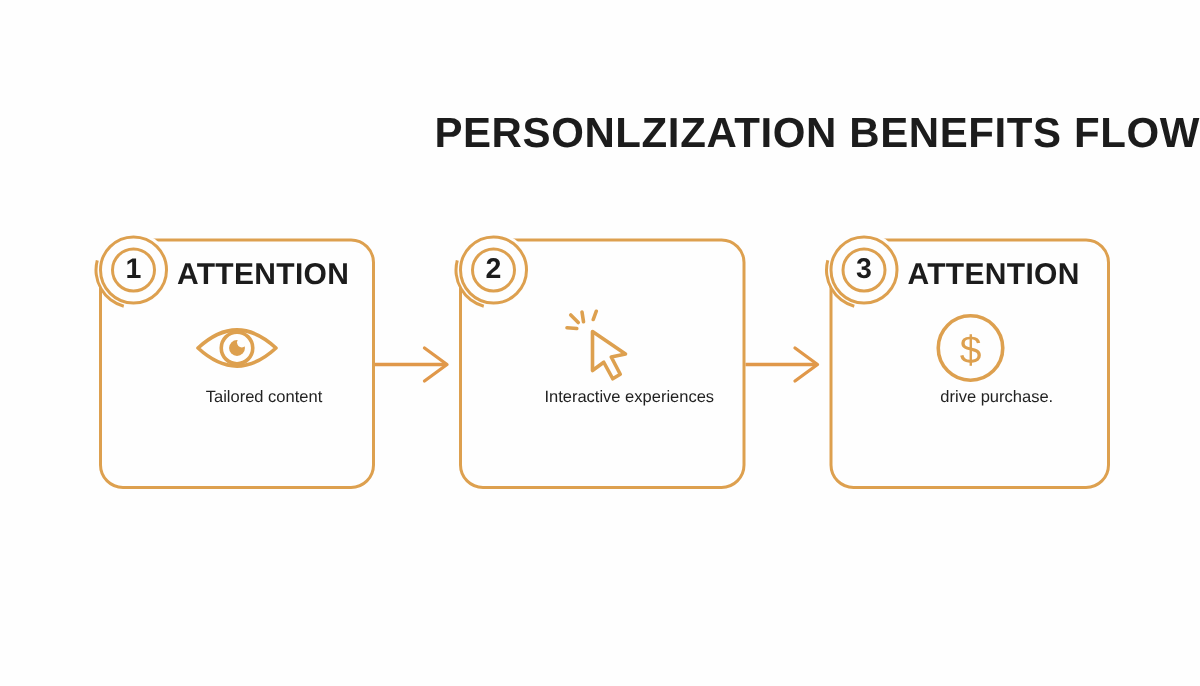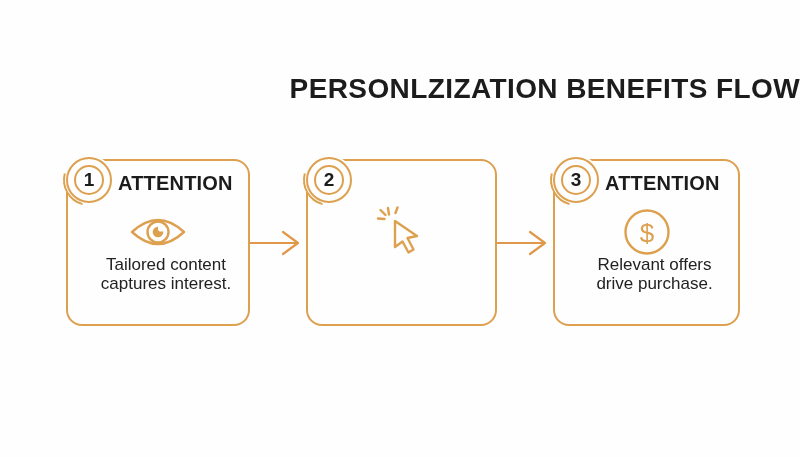--- a/index.html
+++ b/index.html
@@ -61,23 +61,23 @@
     font-size:20px;font-weight:700;letter-spacing:.2px;
     color:var(--heading,#1c1c1c);
     white-space:nowrap;
   }
   .icon-wrap{
     position:absolute;left:0;top:44px;width:100%;height:54px;
     display:flex;align-items:center;justify-content:center;
     color:var(--accent,#DDA04F);
   }
   .card-text{
-    position:absolute;left:8px;top:95px;width:100%;
+    position:absolute;left:18px;top:95px;width:100%;
     text-align:center;
-    font-size:17px;line-height:18.5px;
+    font-size:11px;line-height:18.5px;
     color:var(--body,#222222);
   }
   .arrow{
     position:absolute;top:230px;width:56px;height:26px;
     color:var(--arrowc,#E0984A);
   }
   .arrow1{left:250px;}
   .arrow2{left:497px;}
   svg{display:block;}
   .dollar-glyph{
@@ -103,21 +103,20 @@
     <div class="icon-wrap">
       <svg width="56" height="38" viewBox="0 0 56 38" fill="none" stroke="currentColor" stroke-width="2.4" stroke-linecap="round" stroke-linejoin="round">
         <path d="M2 19 Q28 -5 54 19 Q28 43 2 19 Z"></path>
         <circle cx="28" cy="19" r="10.5"></circle>
         <circle cx="28" cy="19" r="5.3" fill="currentColor" stroke="none"></circle>
         <circle cx="31.2" cy="15.4" r="3.2" fill="#fefefe" stroke="none"></circle>
       </svg>
     </div>
     <div class="card-text">
       <div>Tailored content</div>
-      <div>captures interest.</div>
     </div>
   </div>
 
   <div class="arrow arrow1">
     <svg width="56" height="26" viewBox="0 0 56 26" fill="none" stroke="currentColor" stroke-width="2.2" stroke-linecap="round" stroke-linejoin="round">
       <line x1="0" y1="13" x2="47" y2="13"></line>
       <polyline points="33,2 48,13 33,24"></polyline>
     </svg>
   </div>
 
@@ -131,20 +130,21 @@
     <div class="icon-wrap">
       <svg width="52" height="52" viewBox="0 0 52 52" fill="none" stroke="currentColor" stroke-width="2.4" stroke-linecap="round" stroke-linejoin="round">
         <path d="M19 15 L41 30 L31.5 32 L37.5 43.5 L32.5 46.5 L26.5 35.5 L19 41 Z"></path>
         <line x1="13" y1="8.5" x2="12" y2="2"></line>
         <line x1="8.5" y1="13" x2="2" y2="12.5"></line>
         <line x1="9.5" y1="9" x2="4.5" y2="4"></line>
         <line x1="19.5" y1="7" x2="21.5" y2="1.5"></line>
       </svg>
     </div>
     <div class="card-text">
+      <div>Interactive experiences</div>
     </div>
   </div>
 
   <div class="arrow arrow2">
     <svg width="56" height="26" viewBox="0 0 56 26" fill="none" stroke="currentColor" stroke-width="2.2" stroke-linecap="round" stroke-linejoin="round">
       <line x1="0" y1="13" x2="47" y2="13"></line>
       <polyline points="33,2 48,13 33,24"></polyline>
     </svg>
   </div>
 
@@ -156,18 +156,17 @@
       <span>3</span>
     </div>
     <div class="card-label">ATTENTION</div>
     <div class="icon-wrap">
       <svg width="50" height="50" viewBox="0 0 50 50" fill="none" stroke="currentColor" stroke-width="2.4">
         <circle cx="25" cy="25" r="21.5"></circle>
         <text class="dollar-glyph" x="25" y="26" text-anchor="middle" dominant-baseline="central" fill="currentColor" stroke="none">$</text>
       </svg>
     </div>
     <div class="card-text">
-      <div>Relevant offers</div>
       <div>drive purchase.</div>
     </div>
   </div>
 
 </div>
 
 </body></html>

